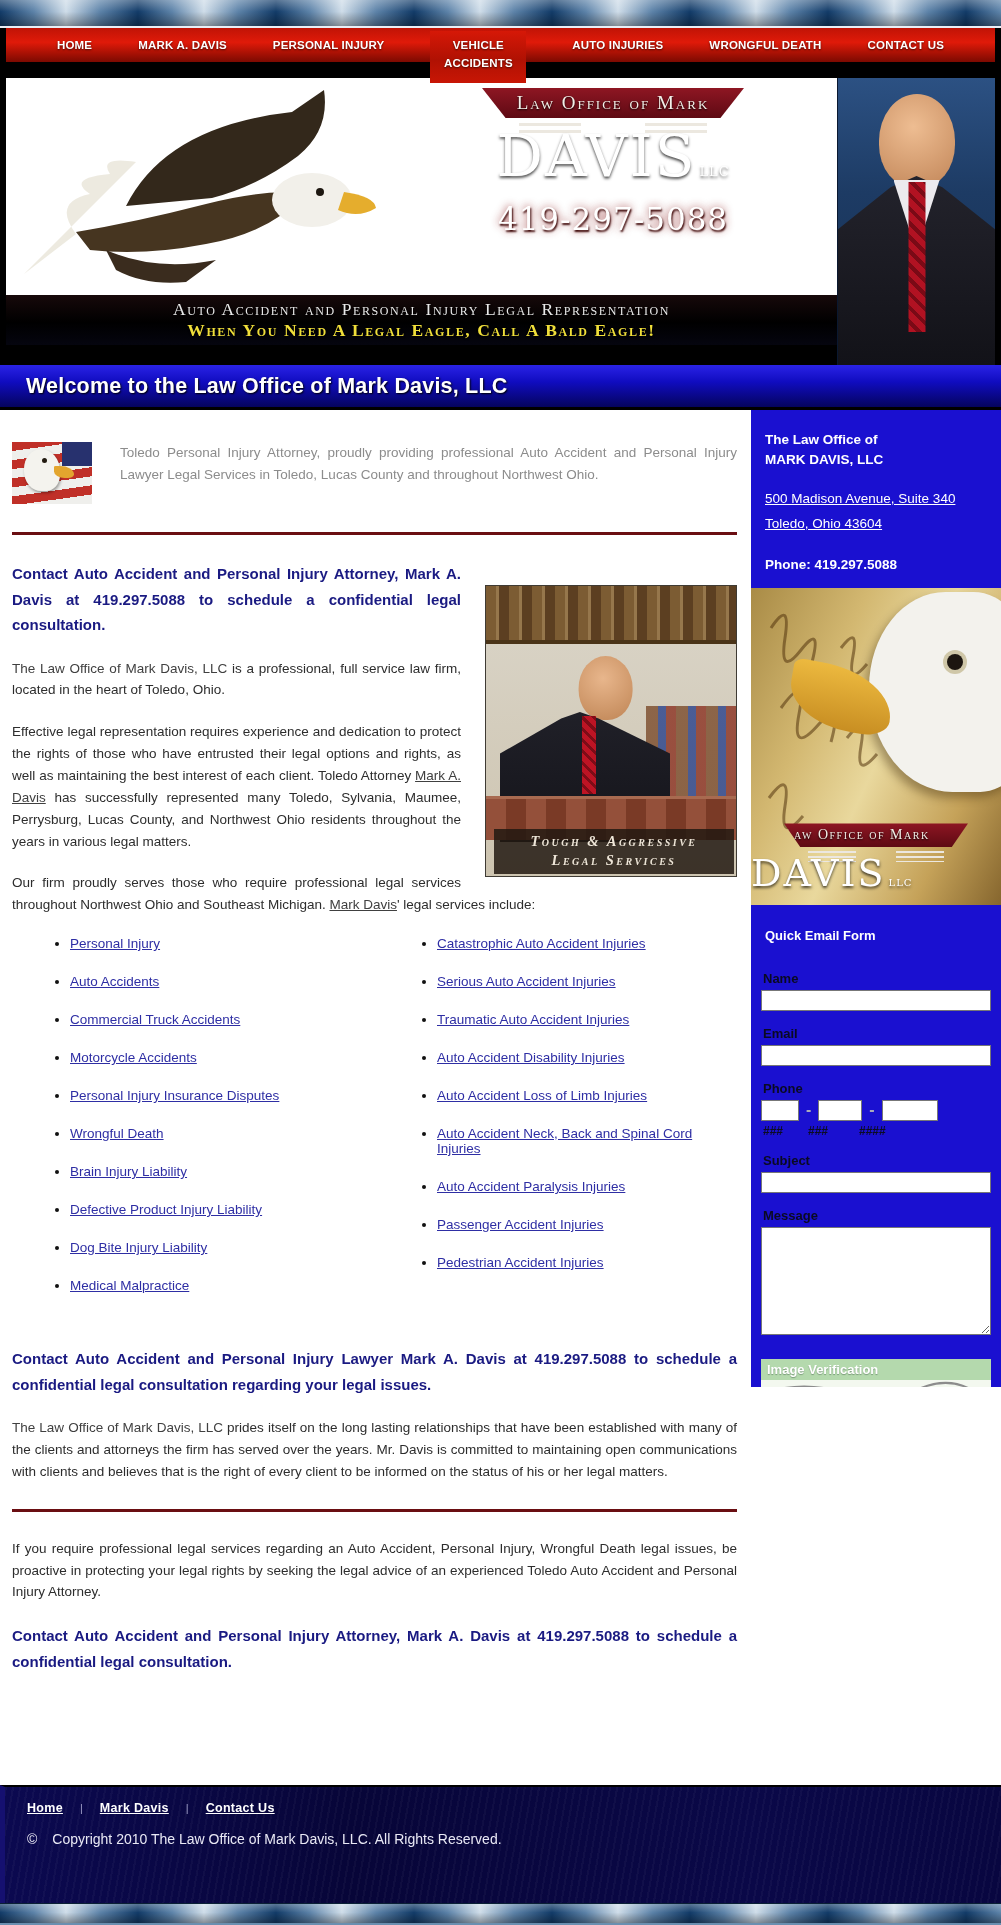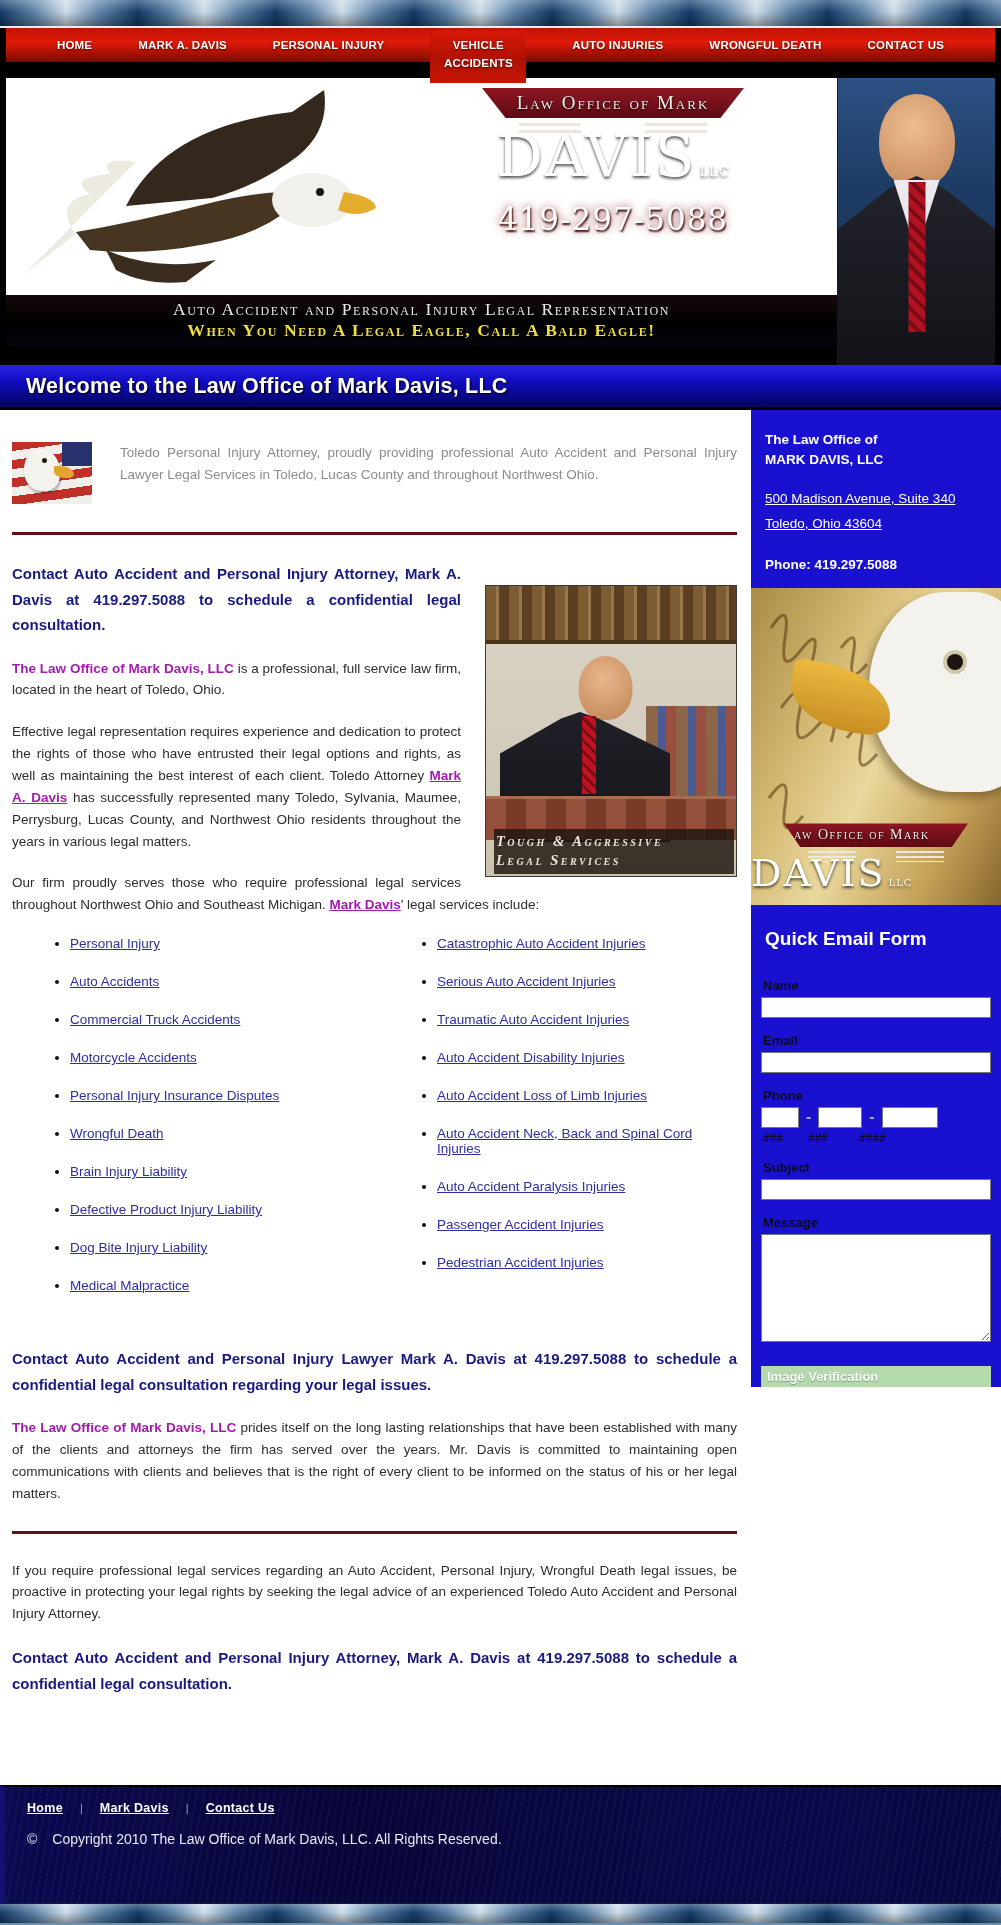--- a/index.html
+++ b/index.html
@@ -115,42 +115,42 @@
     background:#f4f3ee; border-radius:52% 58% 42% 52%; box-shadow:1px 2px 3px rgba(0,0,0,.35); }
   .intro-thumb .thumb-beak { position:absolute; left:42px; top:24px; width:20px; height:12px;
     background:#e3a52e; border-radius:10% 90% 40% 70%; }
   .intro-thumb .thumb-eye { position:absolute; left:30px; top:16px; width:5px; height:5px; background:#221a10; border-radius:50%; }
   .intro-text { flex:1; color:#8c8c8c; font-size:13.5px; line-height:1.6; text-align:justify;margin-left:12px; }
 
   hr.red-hr { border:none; border-top:3px solid #6a0e12; margin:26px 0; }
 
   .navy-heading { color:#1a1a82; font-size:15px; font-weight:bold; line-height:1.7; text-align:justify; margin:0 0 20px; }
   p.body { color:#2d2d2d; font-size:13.5px; line-height:1.62; text-align:justify; margin:0 0 20px; }
-  a.text-link { color:#a21caf; text-decoration:none; cursor:pointer;font-weight:bold; }
+  a.text-link { color:#404040; text-decoration:none; cursor:pointer; }
   a.text-link.u { text-decoration:underline; }
 
   
   .photo-float { float:right; width:252px; height:292px; margin:24px 0 14px 24px; position:relative;
     border:1px solid #3f3b34; overflow:hidden; background:linear-gradient(180deg,#d8d2c4 58px,#cdc4b0 100%); }
   .pf-books { position:absolute; top:0; left:0; right:0; height:58px;
     background:repeating-linear-gradient(90deg,#7c5c33 0 10px,#96774c 10px 13px,#5c3f21 13px 23px);
     border-bottom:4px solid #4a3418; }
   .pf-books2 { position:absolute; top:120px; right:0; width:90px; height:110px;
     background:repeating-linear-gradient(90deg,#7a4a2a 0 12px,#28408a 12px 20px,#8a3020 20px 30px); opacity:.8; }
   .pf-head { position:absolute; top:70px; left:50%; transform:translateX(-60%); width:54px; height:64px;
     background:radial-gradient(circle at 45% 35%, #e8b68c, #c68d5e 82%); border-radius:50% 50% 46% 46%; }
   .pf-suit { position:absolute; top:126px; left:14px; width:170px; height:130px; background:linear-gradient(180deg,#202028,#14141a);
     clip-path:polygon(0 32%,36% 5%,47% 0,58% 5%,100% 32%,100% 100%,0 100%); }
   .pf-tie { position:absolute; top:130px; left:96px; width:14px; height:78px;
     background:repeating-linear-gradient(45deg,#bd1424 0 5px,#7e0c17 5px 8px); }
   .pf-desk { position:absolute; bottom:36px; left:0; right:0; height:44px;
     background:repeating-linear-gradient(90deg,#94503a 0 20px,#7a3a26 20px 40px);
     border-top:3px solid #a86a50; }
   .photo-caption { position:absolute; bottom:2px; left:8px; right:2px; background:rgba(34,25,18,.85);
-    color:#eee6d8; font-family:"Liberation Serif", serif; font-style:italic; font-weight:bold;
+    color:#eee6d8; text-align:center; font-family:"Liberation Serif", serif; font-style:italic; font-weight:bold;
     font-variant:small-caps; letter-spacing:2.5px; font-size:14.5px; line-height:1.3; padding:3px 2px 4px; }
 
   
   .services { display:flex; margin:14px 0 30px; }
   ul.svc { margin:0; }
   ul.svc li { margin-bottom:23px; font-size:13.5px; color:#111; }
   ul.svc a { color:#2e2ea4; text-decoration:underline; cursor:pointer; }
   ul.svc.left { flex:0 0 352px; padding-left:58px; }
   ul.svc.right { flex:1; padding-left:73px; }
 
@@ -173,21 +173,21 @@
     border-radius:12% 85% 30% 75%; transform:rotate(10deg); }
   .sidebar-eagle .davis-logo { position:absolute; bottom:12px; left:50%; transform:translateX(-50%); width:100%; }
   .sidebar-eagle .logo-banner { width:184px; height:24px; line-height:24px; font-size:14px; letter-spacing:1.5px; }
   .sidebar-eagle .logo-wings { gap:40px; height:12px; margin-top:3px; }
   .sidebar-eagle .logo-wings .wing { width:48px; height:11px;
     background:repeating-linear-gradient(180deg,#ece8e0 0 2px, rgba(0,0,0,0) 2px 5px); }
   .sidebar-eagle .logo-davis { font-size:38px; margin-top:-7px; }
   .sidebar-eagle .logo-davis .llc { font-size:10px; }
 
   .sb-form { padding:0 10px; }
-  .form-title { font-weight:bold; font-size:19px; margin:23px 4px 28px; }
+  .form-title { font-weight:bold; font-size:13px; margin:23px 4px 28px; }
   .f-label { display:block; color:#0a0a22; font-weight:bold; font-size:13px; margin:15px 2px 4px; }
   .f-input { width:100%; height:21px; border:1px solid #777; background:#fff; padding:2px 4px; font-size:13px;
     font-family:"Liberation Sans", sans-serif; }
   .phone-row { display:flex; align-items:center; gap:7px; }
   .phone-row .dash { color:#aab; font-weight:bold; }
   .ph1 { width:38px; } .ph2 { width:44px; } .ph3 { width:56px; }
   .phone-hints { display:flex; margin:3px 2px 0; color:#0c0c24; font-weight:bold; font-size:12px; }
   .phone-hints span:nth-child(1){ width:45px; } .phone-hints span:nth-child(2){ width:51px; }
   .f-textarea { width:100%; height:108px; border:1px solid #777; background:#fff; font-size:13px; padding:3px 4px;
     font-family:"Liberation Sans", sans-serif; resize:both; }

